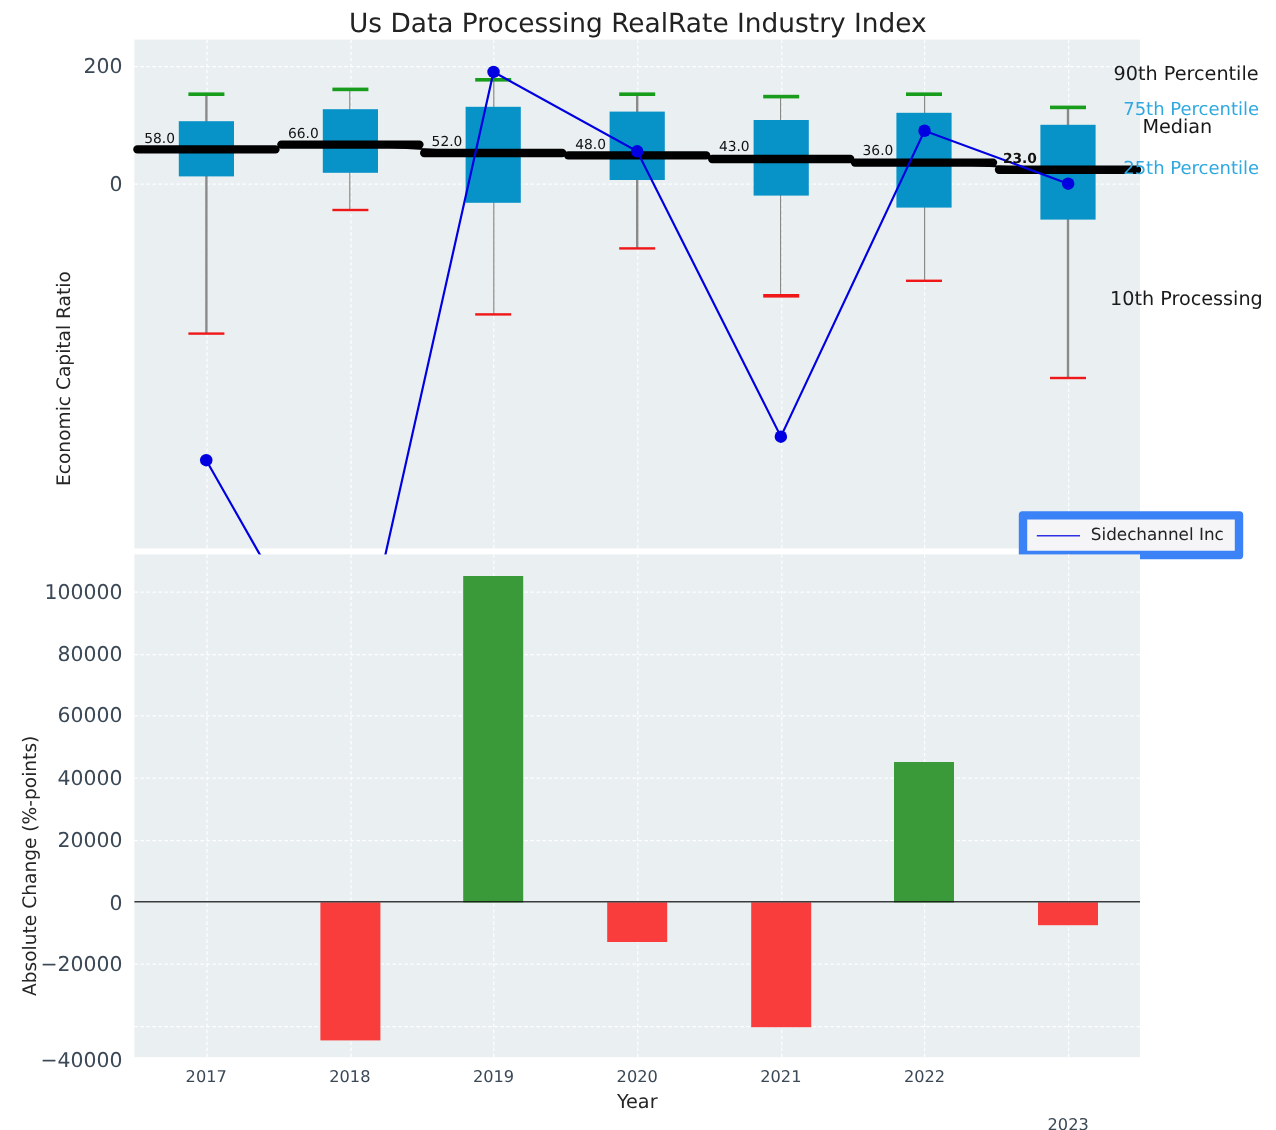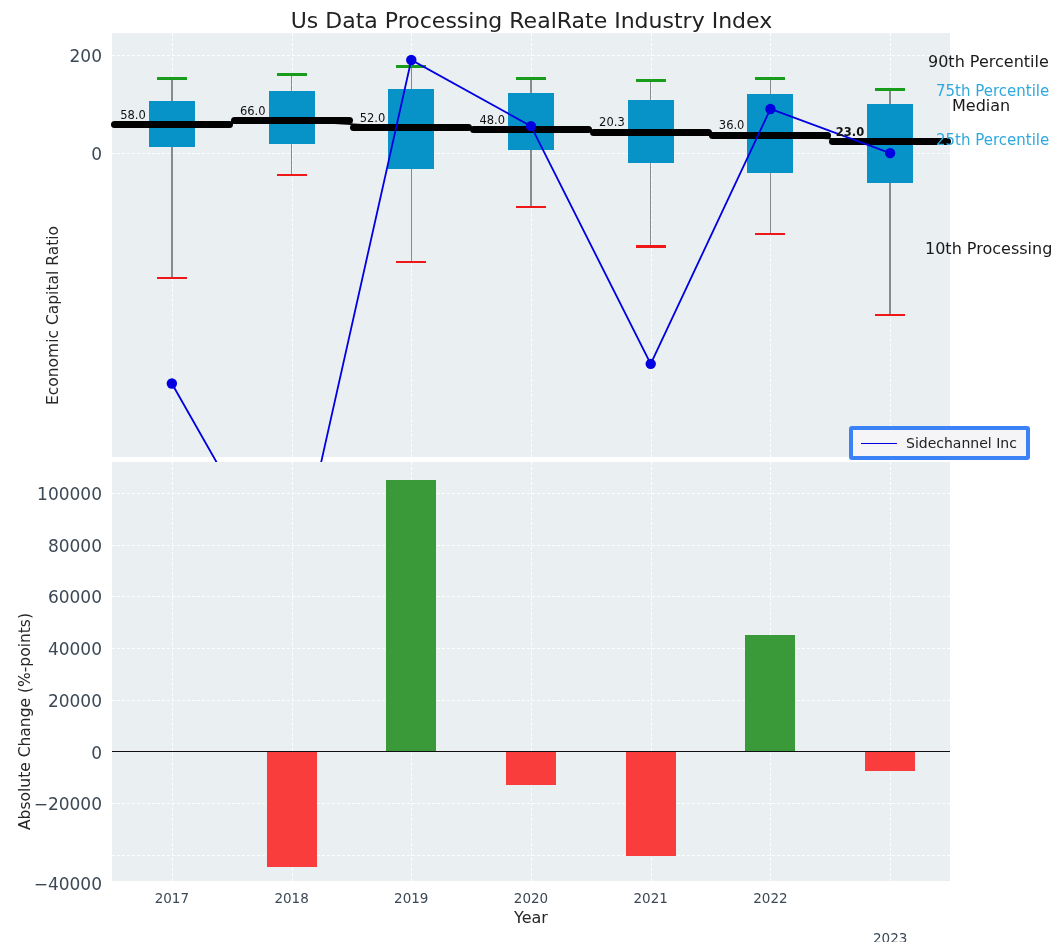--- a/index.html
+++ b/index.html
@@ -28,21 +28,21 @@
   .bar{position:absolute;}
   .bar.pos{background:#3a9a3a;}
   .bar.neg{background:#f93d3d;}
 
   svg.overlay{position:absolute;left:0;top:0;overflow:visible;pointer-events:none;}
 
   .annot{position:absolute;white-space:nowrap;}
   .annot.big{font-size:16px;color:#1a1a1a;}
   .annot.small{font-size:15px;color:#2fa8e0;}
 
-  .legend{position:absolute;background:#f5f5f7;border:4px solid #3b82f6;border-radius:3px;
+  .legend{position:absolute;background:#f5f5f7;border:7px solid #3b82f6;border-radius:3px;
           display:flex;align-items:center;gap:9px;padding:5px 9px 5px 8px;}
   .legend .swatch{width:36px;height:0;border-top:1.6px solid #0000e0;display:block;}
   .legend .lbl{font-size:14px;color:#222;white-space:nowrap;}
 </style>
 </head>
 <body>
 
 <div id="fig">
 
   <div class="title" style="left:0;top:8px;width:1063px;">Us Data Processing RealRate Industry Index</div>
@@ -112,21 +112,21 @@
       <circle cx="531" cy="126.13294797687861" r="5.2" fill="#0000e0"></circle>
       <circle cx="650.7142857142857" cy="363.8670520231214" r="5.2" fill="#0000e0"></circle>
       <circle cx="770.4285714285714" cy="108.97687861271676" r="5.2" fill="#0000e0"></circle>
       <circle cx="890.1428571428571" cy="153.09248554913296" r="5.2" fill="#0000e0"></circle>
     </svg>
   <div id="ax1-medlabels">
       <div class="medlabel" style="left:45.85714285714286px;top:107.66242774566474px;width:100px;">58.0</div>
       <div class="medlabel" style="left:165.57142857142856px;top:103.74104046242775px;width:100px;">66.0</div>
       <div class="medlabel" style="left:285.2857142857143px;top:110.60346820809248px;width:100px;">52.0</div>
       <div class="medlabel" style="left:405px;top:112.56416184971098px;width:100px;">48.0</div>
-      <div class="medlabel" style="left:524.7142857142857px;top:115.0150289017341px;width:100px;">20.3</div>
+      <div class="medlabel" style="left:524.7142857142857px;top:115.0150289017341px;width:100px;">43.0</div>
       <div class="medlabel" style="left:644.4285714285714px;top:118.44624277456649px;width:100px;">36.0</div>
       <div class="medlabel" style="left:764.1428571428571px;top:124.81849710982658px;width:100px;font-weight:bold;">23.0</div>
     </div>
 
   <div class="annot big" style="left:928px;top:52px;">90th Percentile</div>
   <div class="annot small" style="left:936px;top:82px;">75th Percentile</div>
   <div class="annot big" style="left:952px;top:96px;">Median</div>
   <div class="annot small" style="left:936px;top:131px;">25th Percentile</div>
   <div class="annot big" style="left:925px;top:239px;">10th Processing</div>
 

